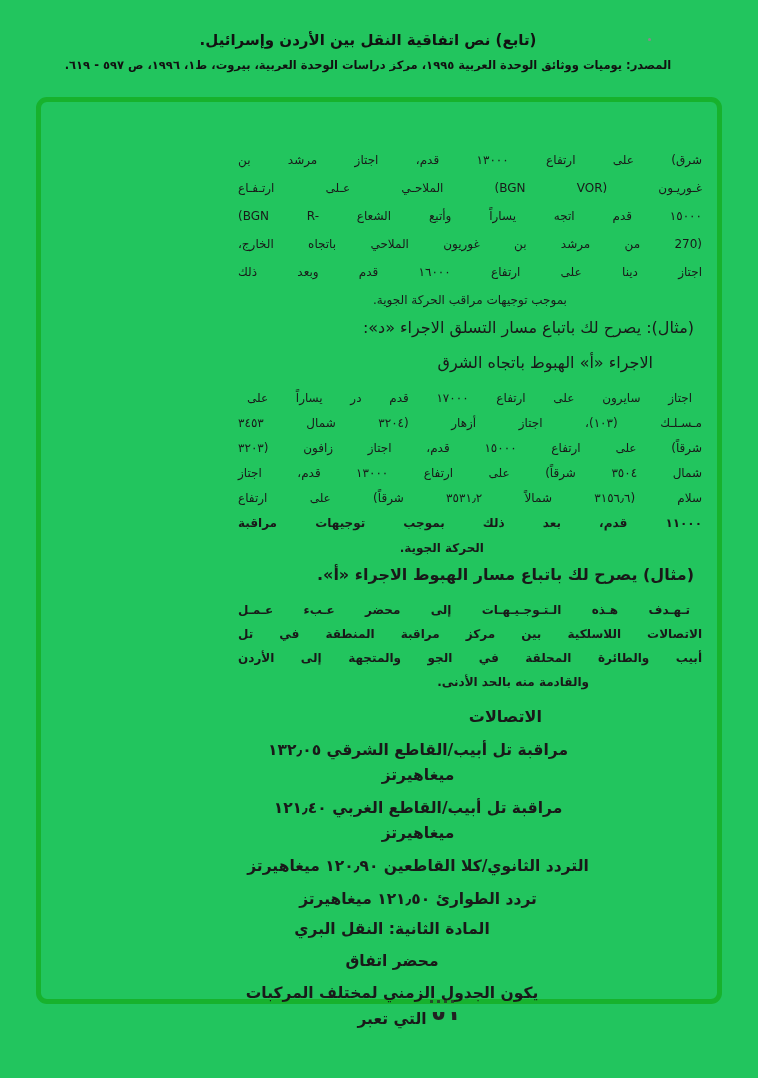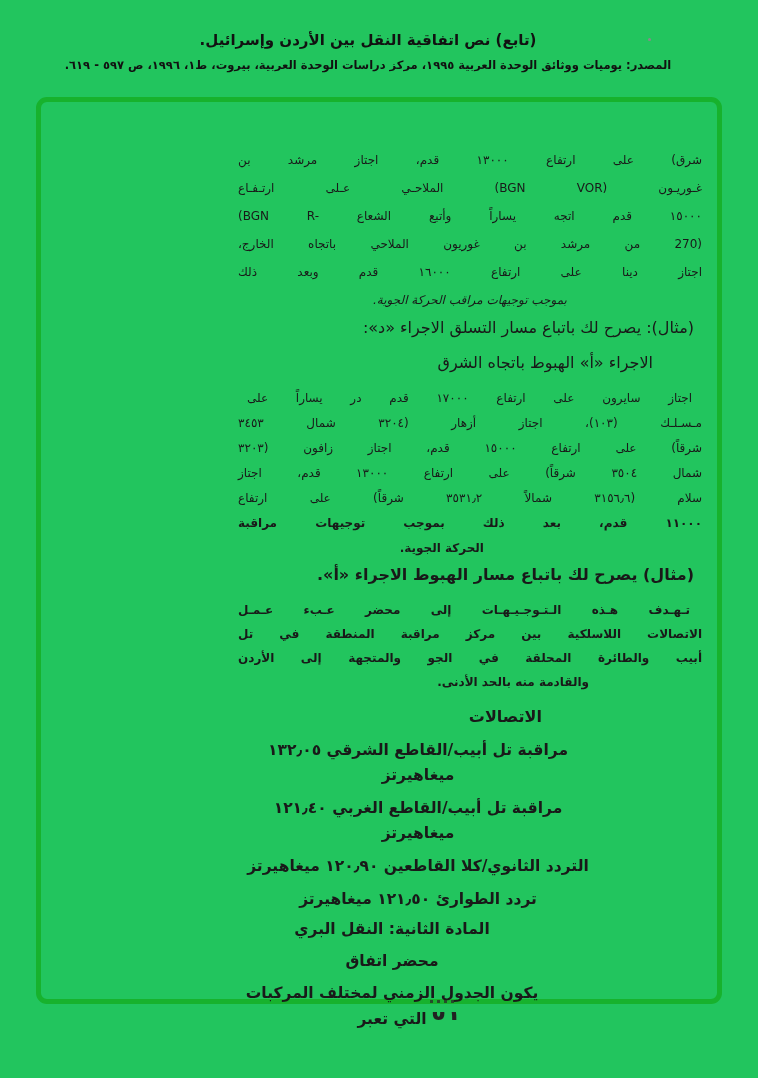--- a/index.html
+++ b/index.html
@@ -13,21 +13,21 @@
   .doc-source{font-size:11.5px;font-weight:bold;line-height:16px;}
   
   .frame{
     position:absolute;left:36px;top:97px;width:686px;height:907px;
     border:5px solid #17b22d;border-radius:11px;box-sizing:border-box;background:transparent;
   }
   
   .column{position:absolute;left:238px;top:146px;width:464px;direction:rtl;color:#191919;}
   .jline{font-size:12px;text-align:justify;text-align-last:justify;}
   .para1 .jline{line-height:28px;}
-  .para1 .jline:last-child{text-align:center;text-align-last:center;font-style:italic;}
+  .para1 .jline:last-child{text-align:center;text-align-last:center;}
   .example1{margin-top:0;font-size:16px;line-height:28px;text-align:right;padding-right:8px;}
   .proc-heading{margin-top:7px;font-size:16px;line-height:28px;text-align:right;padding-right:49px;}
   .para2{margin-top:9px;}
   .para2 .jline{line-height:25px;}
   .para2 .jline:first-child{text-indent:10px;margin-left:9px;}
   .para2 .jline:nth-child(6),.para2 .jline:nth-child(7){font-weight:bold;}
   .para2 .jline:last-child{text-align:right;text-align-last:right;padding-right:218px;box-sizing:border-box;}
   .example2{margin-top:1px;font-size:16px;line-height:26px;text-align:right;padding-right:8px;font-weight:bold;}
   .para3{margin-top:10px;}
   .para3 .jline{line-height:24px;font-weight:bold;}

